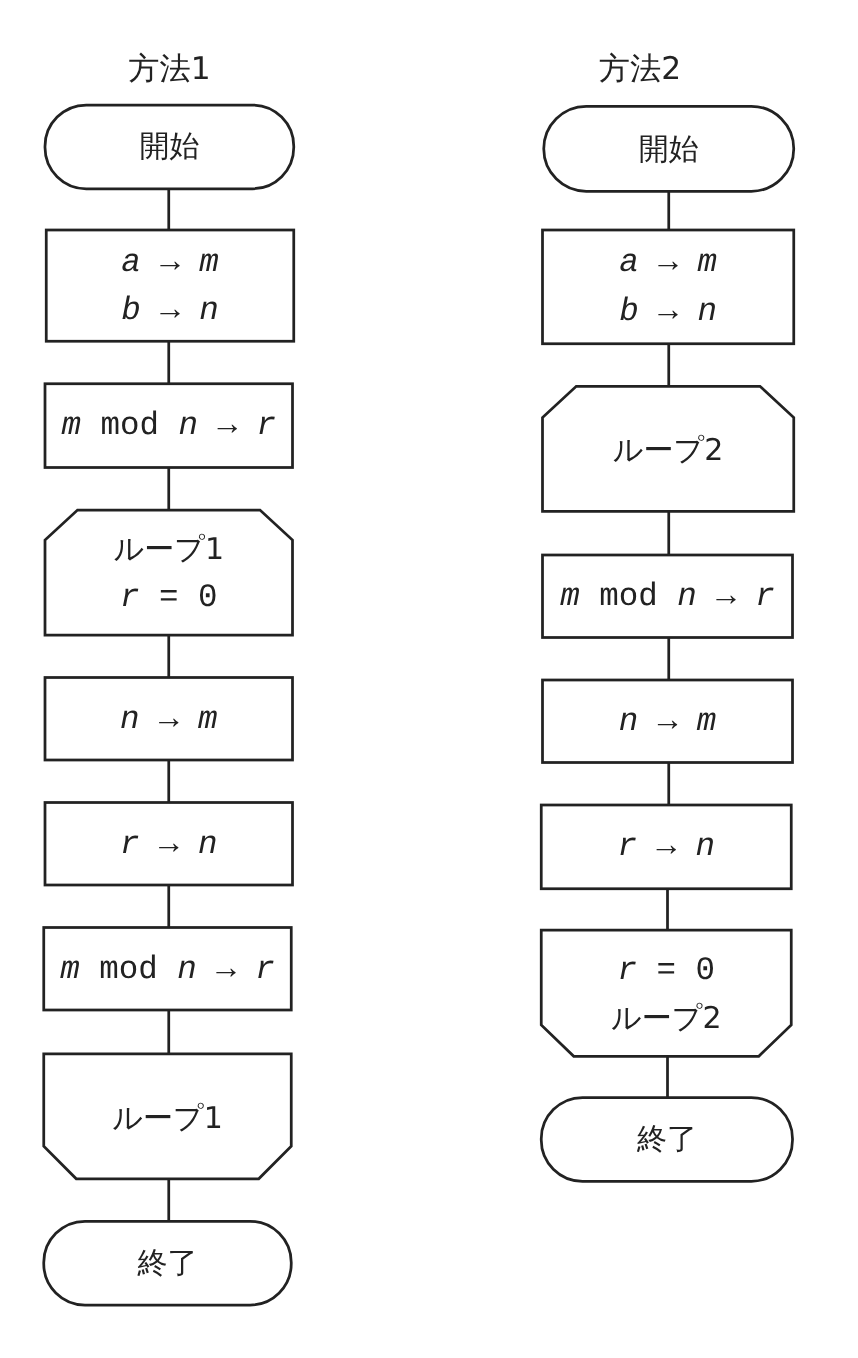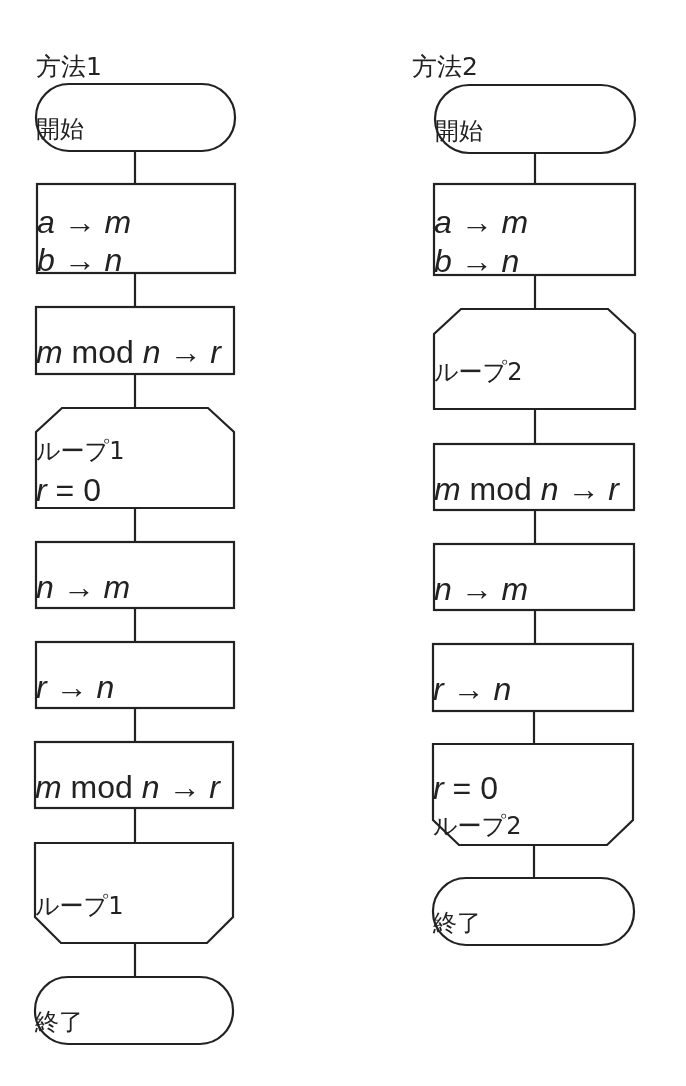--- a/index.html
+++ b/index.html
@@ -1,22 +1,22 @@
 <!DOCTYPE html>
 <html><head>
 <meta charset="utf-8">
 <style>
   html, body { margin:0; padding:0; background:#fff; }
   body { width:686px; height:1086px; position:relative; overflow:hidden;
          font-family:"DejaVu Serif", serif; color:#222; }
   svg { position:absolute; left:0; top:0; }
-  .t { position:absolute; font-size:24px; line-height:34px;margin-top:12px; }
+  .t { position:absolute; text-align:center; font-size:24px; line-height:34px; }
   .title { font-size:25px; }
   .jp { font-family:"DejaVu Sans", sans-serif; }
-  .math { font-family:Liberation Sans, sans-serif; font-size:32px; }
+  .math { font-family:Liberation Mono, monospace; font-size:26px; }
   .math i { font-style:italic; }
 </style>
 </head>
 <body>
 
 <svg width="686" height="1086" viewBox="0 0 686 1086">
   <g fill="none" stroke="#222" stroke-width="2.2">
 
     <line x1="135" y1="151" x2="135" y2="184"></line>
     <line x1="135" y1="273" x2="135" y2="307"></line>

